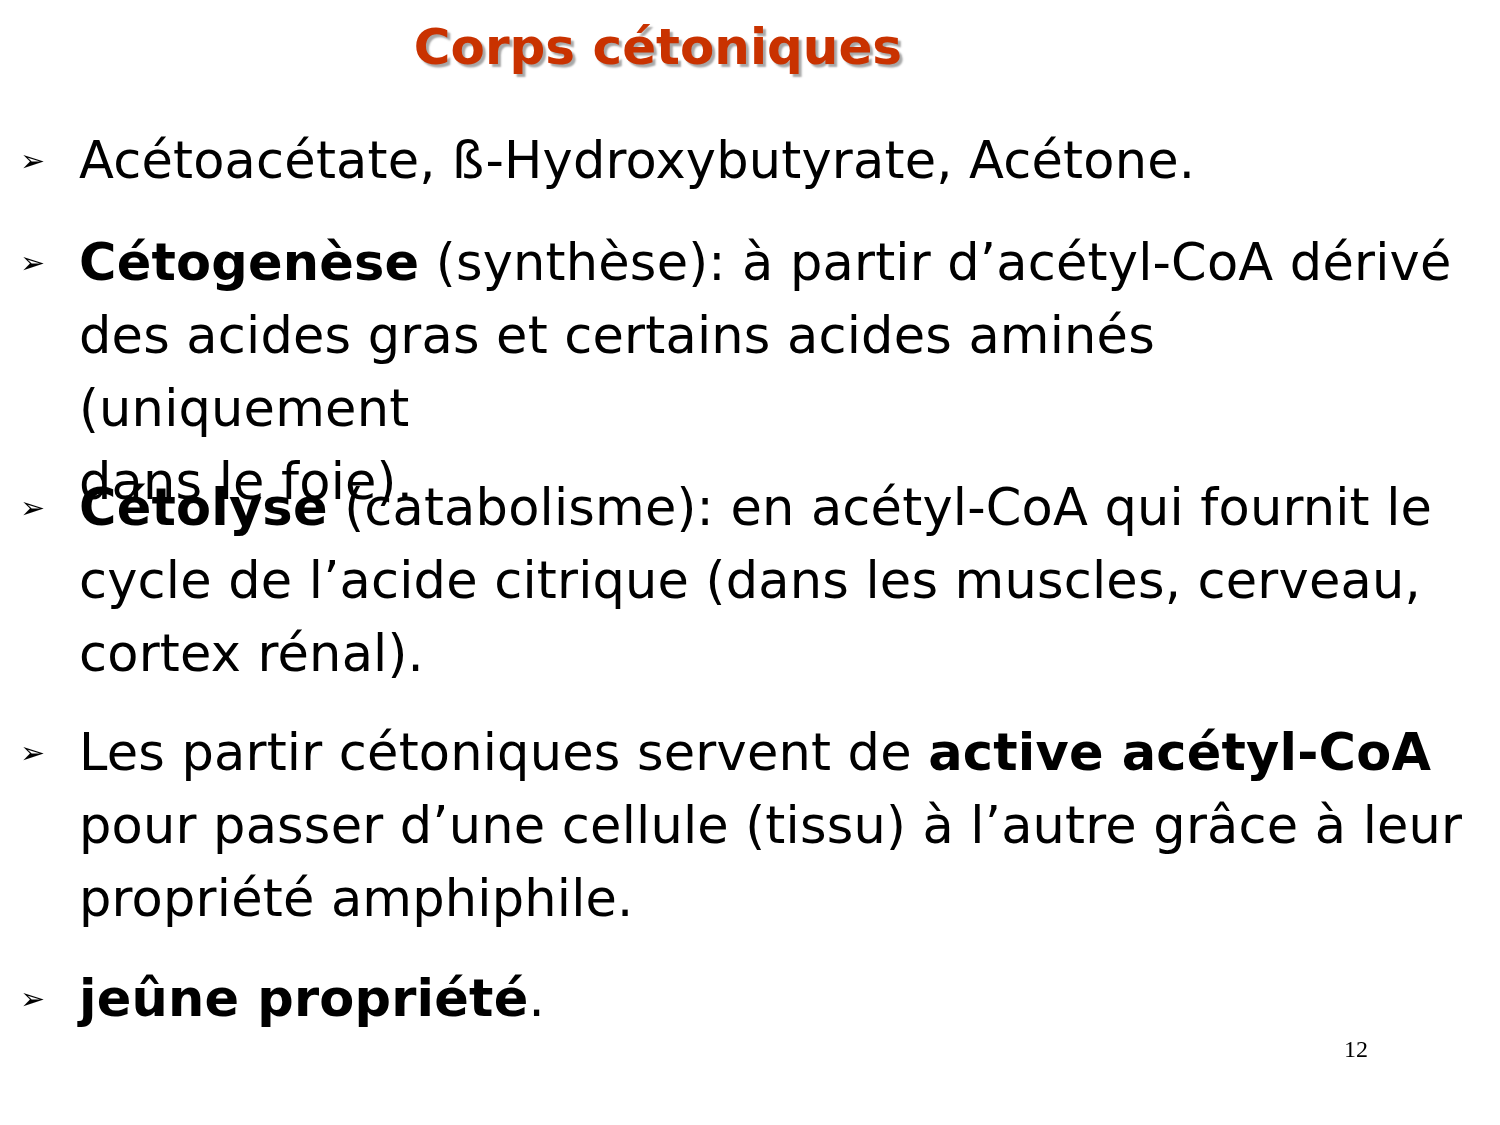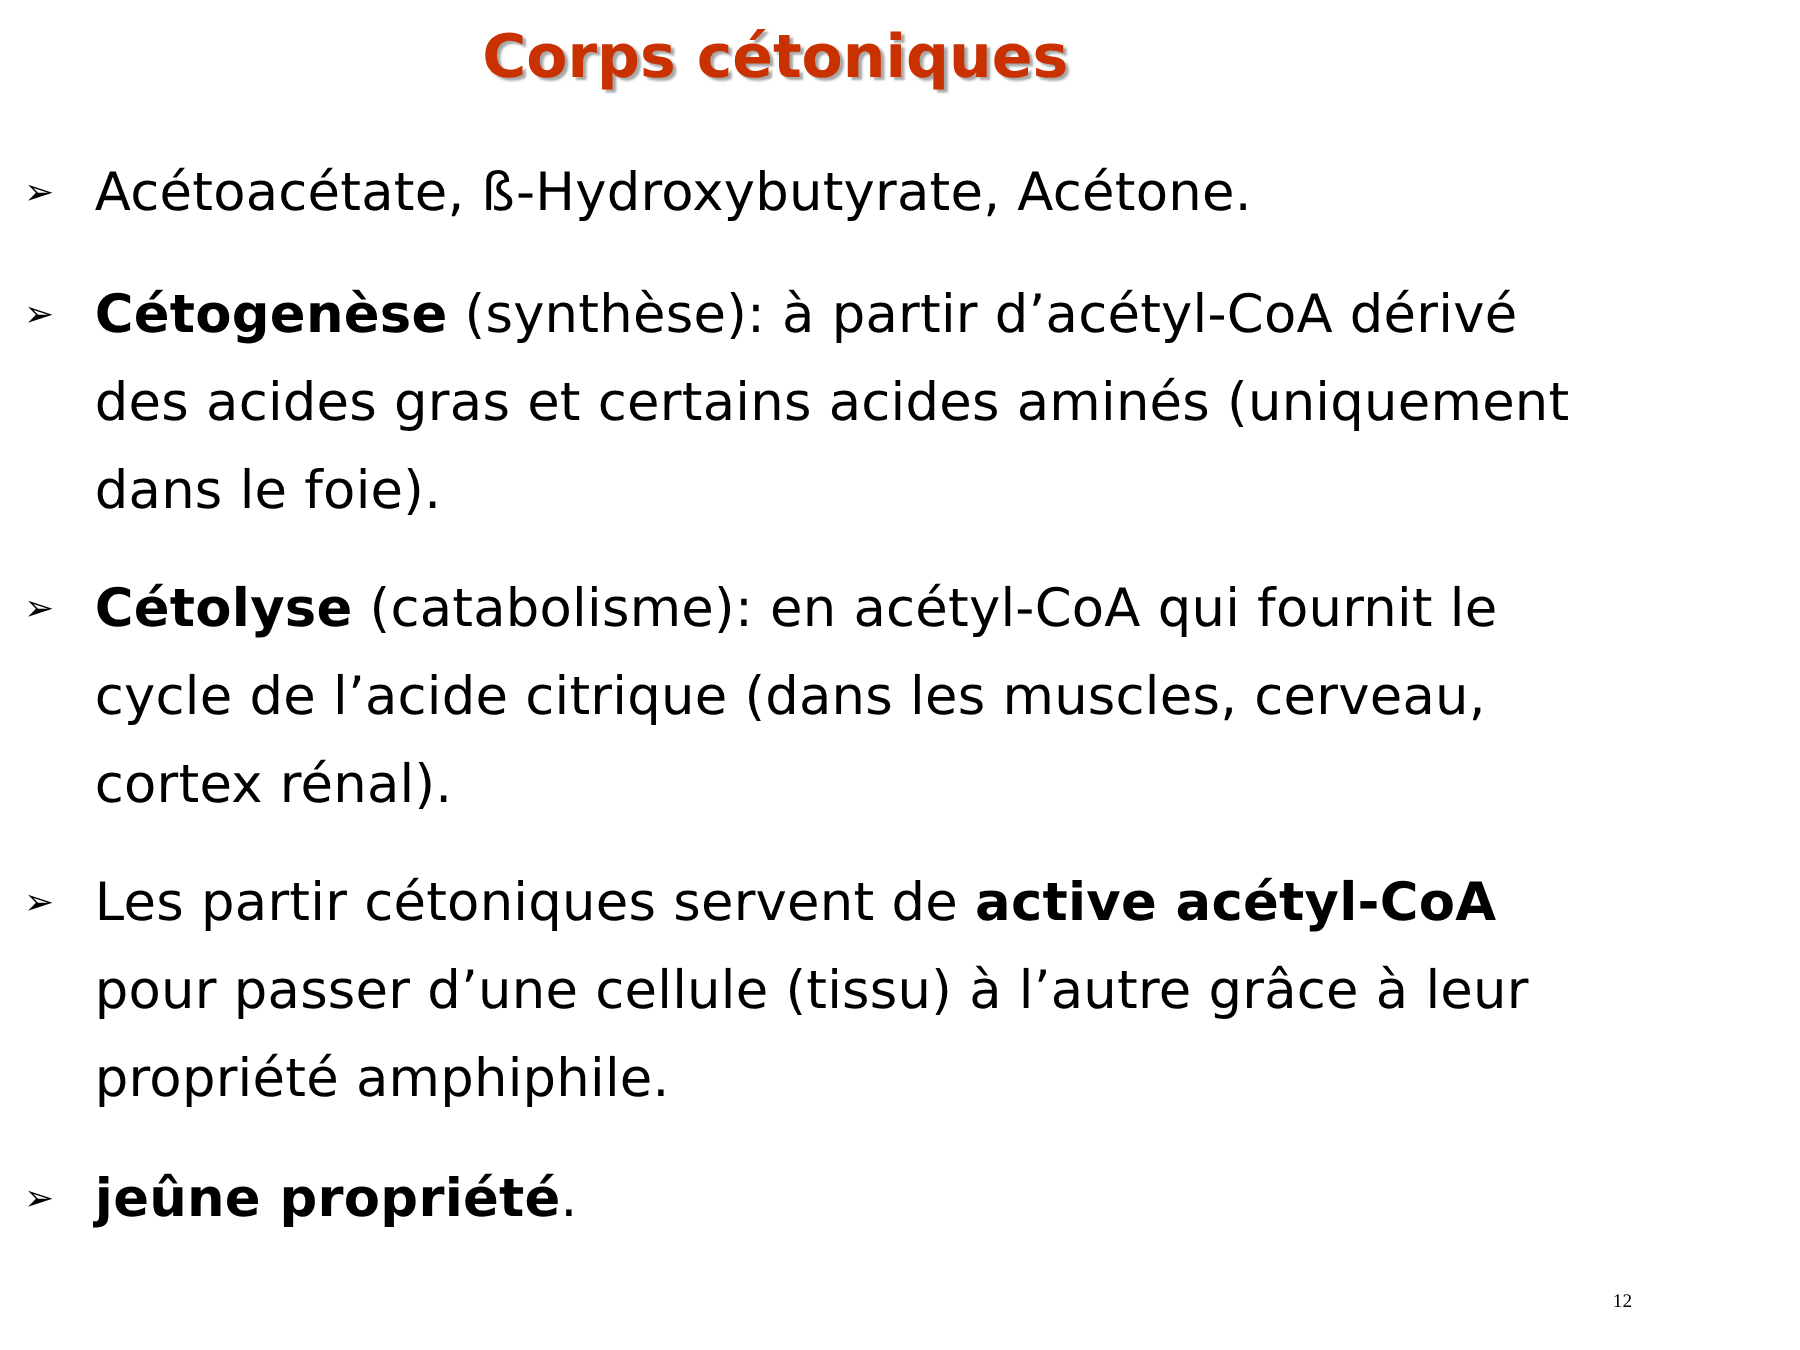--- a/index.html
+++ b/index.html
@@ -1,36 +1,36 @@
 <!DOCTYPE html>
 <html><head>
 <meta charset="utf-8">
 <style>
   html, body { margin: 0; padding: 0; background: #ffffff; }
   body { width: 1500px; height: 1125px; position: relative; overflow: hidden; font-family: "DejaVu Sans", sans-serif; color: #000; }
   .title {
-    position: absolute; left: 0; top: 18px; width: 1292px; text-align: center;
+    position: absolute; left: 12px; top: 18px; width: 1292px; text-align: center;
     font-family: "DejaVu Sans", sans-serif; font-weight: bold; font-size: 50px;
     color: #C93200; text-shadow: 3px 3px 2px rgba(0,0,0,0.35); letter-spacing: 0px;
   }
   .bullets { position: absolute; left: 0; top: 0; width: 1500px; }
   .bullet { position: absolute; left: 0; width: 1500px; }
   .marker {
     position: absolute; left: 20px; font-size: 30px; line-height: 74px;
     font-family: "DejaVu Sans", sans-serif;
   }
   .text {
-    position: absolute; left: 79px; width: 1400px; font-size: 44px; line-height: 73px;
+    position: absolute; left: 79px; width: 1400px; font-size: 51px; line-height: 73px;
     font-family: "DejaVu Sans", sans-serif; white-space: pre-line;
     letter-spacing: 0.2px;
   }
   .text b { font-weight: bold; }
   .page-num {
     position: absolute; left: 1344px; top: 1036px; font-family: "Liberation Serif", serif;
-    font-size: 16px; color: #000; margin-top: 40px;
+    font-size: 24px; color: #000;
   }
 </style>
 </head>
 <body>
 
 <div class="title">Corps cétoniques</div>
 
 <div class="bullets">
   <div class="bullet" style="top:124px;">
     <span class="marker">➢</span>

